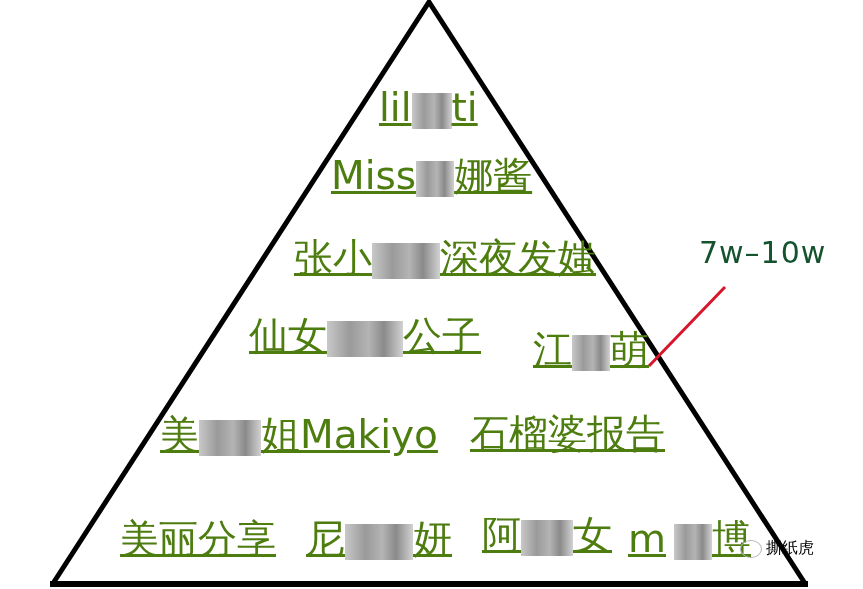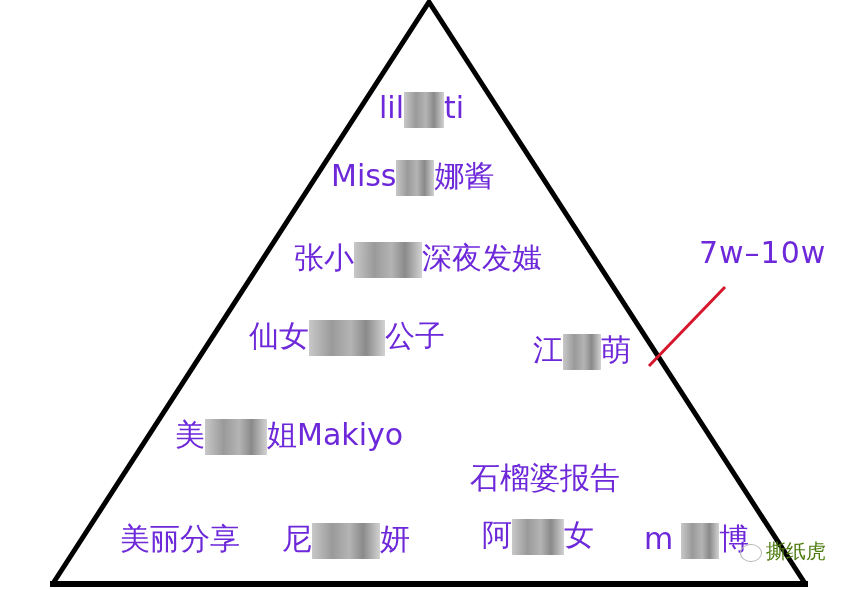--- a/index.html
+++ b/index.html
@@ -1,23 +1,23 @@
 <!DOCTYPE html>
 <html><head>
 <meta charset="utf-8">
 <style>
   html, body { margin: 0; padding: 0; background: #ffffff; }
   body { width: 863px; height: 589px; position: relative; overflow: hidden;
          font-family: "DejaVu Sans", "Liberation Sans", sans-serif; color: #000; }
   svg.shape { position: absolute; left: 0; top: 0; }
-  .lbl { position: absolute; white-space: nowrap; font-size: 30px; line-height: 36px; color: #6d28d9; }
+  .lbl { position: absolute; white-space: nowrap; font-size: 39px; line-height: 36px; color: #4d7c0f; text-decoration: underline; }
   .lbl span.blur { display: inline-block; vertical-align: middle; height: 36px;
          background: linear-gradient(90deg, #c8c8c8 0%, #9a9a9a 30%, #b4b4b4 55%, #8a8a8a 75%, #d2d2d2 100%); }
-  .tag { position: absolute; font-size: 30px; line-height: 34px; color: #6d28d9; white-space: nowrap; letter-spacing: 1px; }
-  .wm { position: absolute; font-size: 20px; color: #4d7c0f; white-space: nowrap; }
+  .tag { position: absolute; font-size: 30px; line-height: 34px; color: #14532d; white-space: nowrap; letter-spacing: 1px; }
+  .wm { position: absolute; font-size: 16px; color: #000000; white-space: nowrap; }
   .wm .bubble { display: inline-block; width: 20px; height: 16px; border: 1.5px solid #b5b5b5; border-radius: 50%;
          vertical-align: middle; margin-right: 4px; }
 </style>
 </head>
 <body>
 
 <svg class="shape" width="863" height="589">
   <polyline points="52,585 429,2 806,585" fill="none" stroke="#000" stroke-width="5" stroke-linejoin="miter"></polyline>
   <line x1="50" y1="584" x2="808" y2="584" stroke="#000" stroke-width="6"></line>
   <line x1="649" y1="366" x2="725" y2="287" stroke="#d7152b" stroke-width="3"></line>
@@ -35,37 +35,37 @@
   <span>张小</span><span class="blur" style="width:68px;"></span><span>深夜发媸</span>
 </div>
 
 <div class="lbl" style="left:249px;top:318px;">
   <span>仙女</span><span class="blur" style="width:76px;"></span><span>公子</span>
 </div>
 <div class="lbl" style="left:533px;top:332px;">
   <span>江</span><span class="blur" style="width:38px;"></span><span>萌</span>
 </div>
 
-<div class="lbl" style="left:160px;top:417px;margin-left:15px;">
+<div class="lbl" style="left:160px;top:417px;">
   <span>美</span><span class="blur" style="width:62px;"></span><span>姐Makiyo</span>
 </div>
-<div class="lbl" style="left:470px;top:416px;margin-top:44px;">
+<div class="lbl" style="left:470px;top:416px;">
   <span>石榴婆报告</span>
 </div>
 
 <div class="lbl" style="left:120px;top:521px;">
   <span>美丽分享</span>
 </div>
-<div class="lbl" style="left:282px;top:521px;">
+<div class="lbl" style="left:306px;top:521px;">
   <span>尼</span><span class="blur" style="width:68px;"></span><span>妍</span>
 </div>
 <div class="lbl" style="left:482px;top:517px;">
   <span>阿</span><span class="blur" style="width:52px;"></span><span>女</span>
 </div>
-<div class="lbl" style="left:644px;top:521px;">
+<div class="lbl" style="left:628px;top:521px;">
   <span>m</span><span class="blur" style="width:38px;margin-left:8px;"></span><span>博</span>
 </div>
 
 <div class="tag" style="left:699px;top:236px;">7w–10w</div>
 
 <div class="wm" style="left:740px;top:538px;">
   <span class="bubble"></span><span>撕纸虎</span>
 </div>
 
 </body></html>

